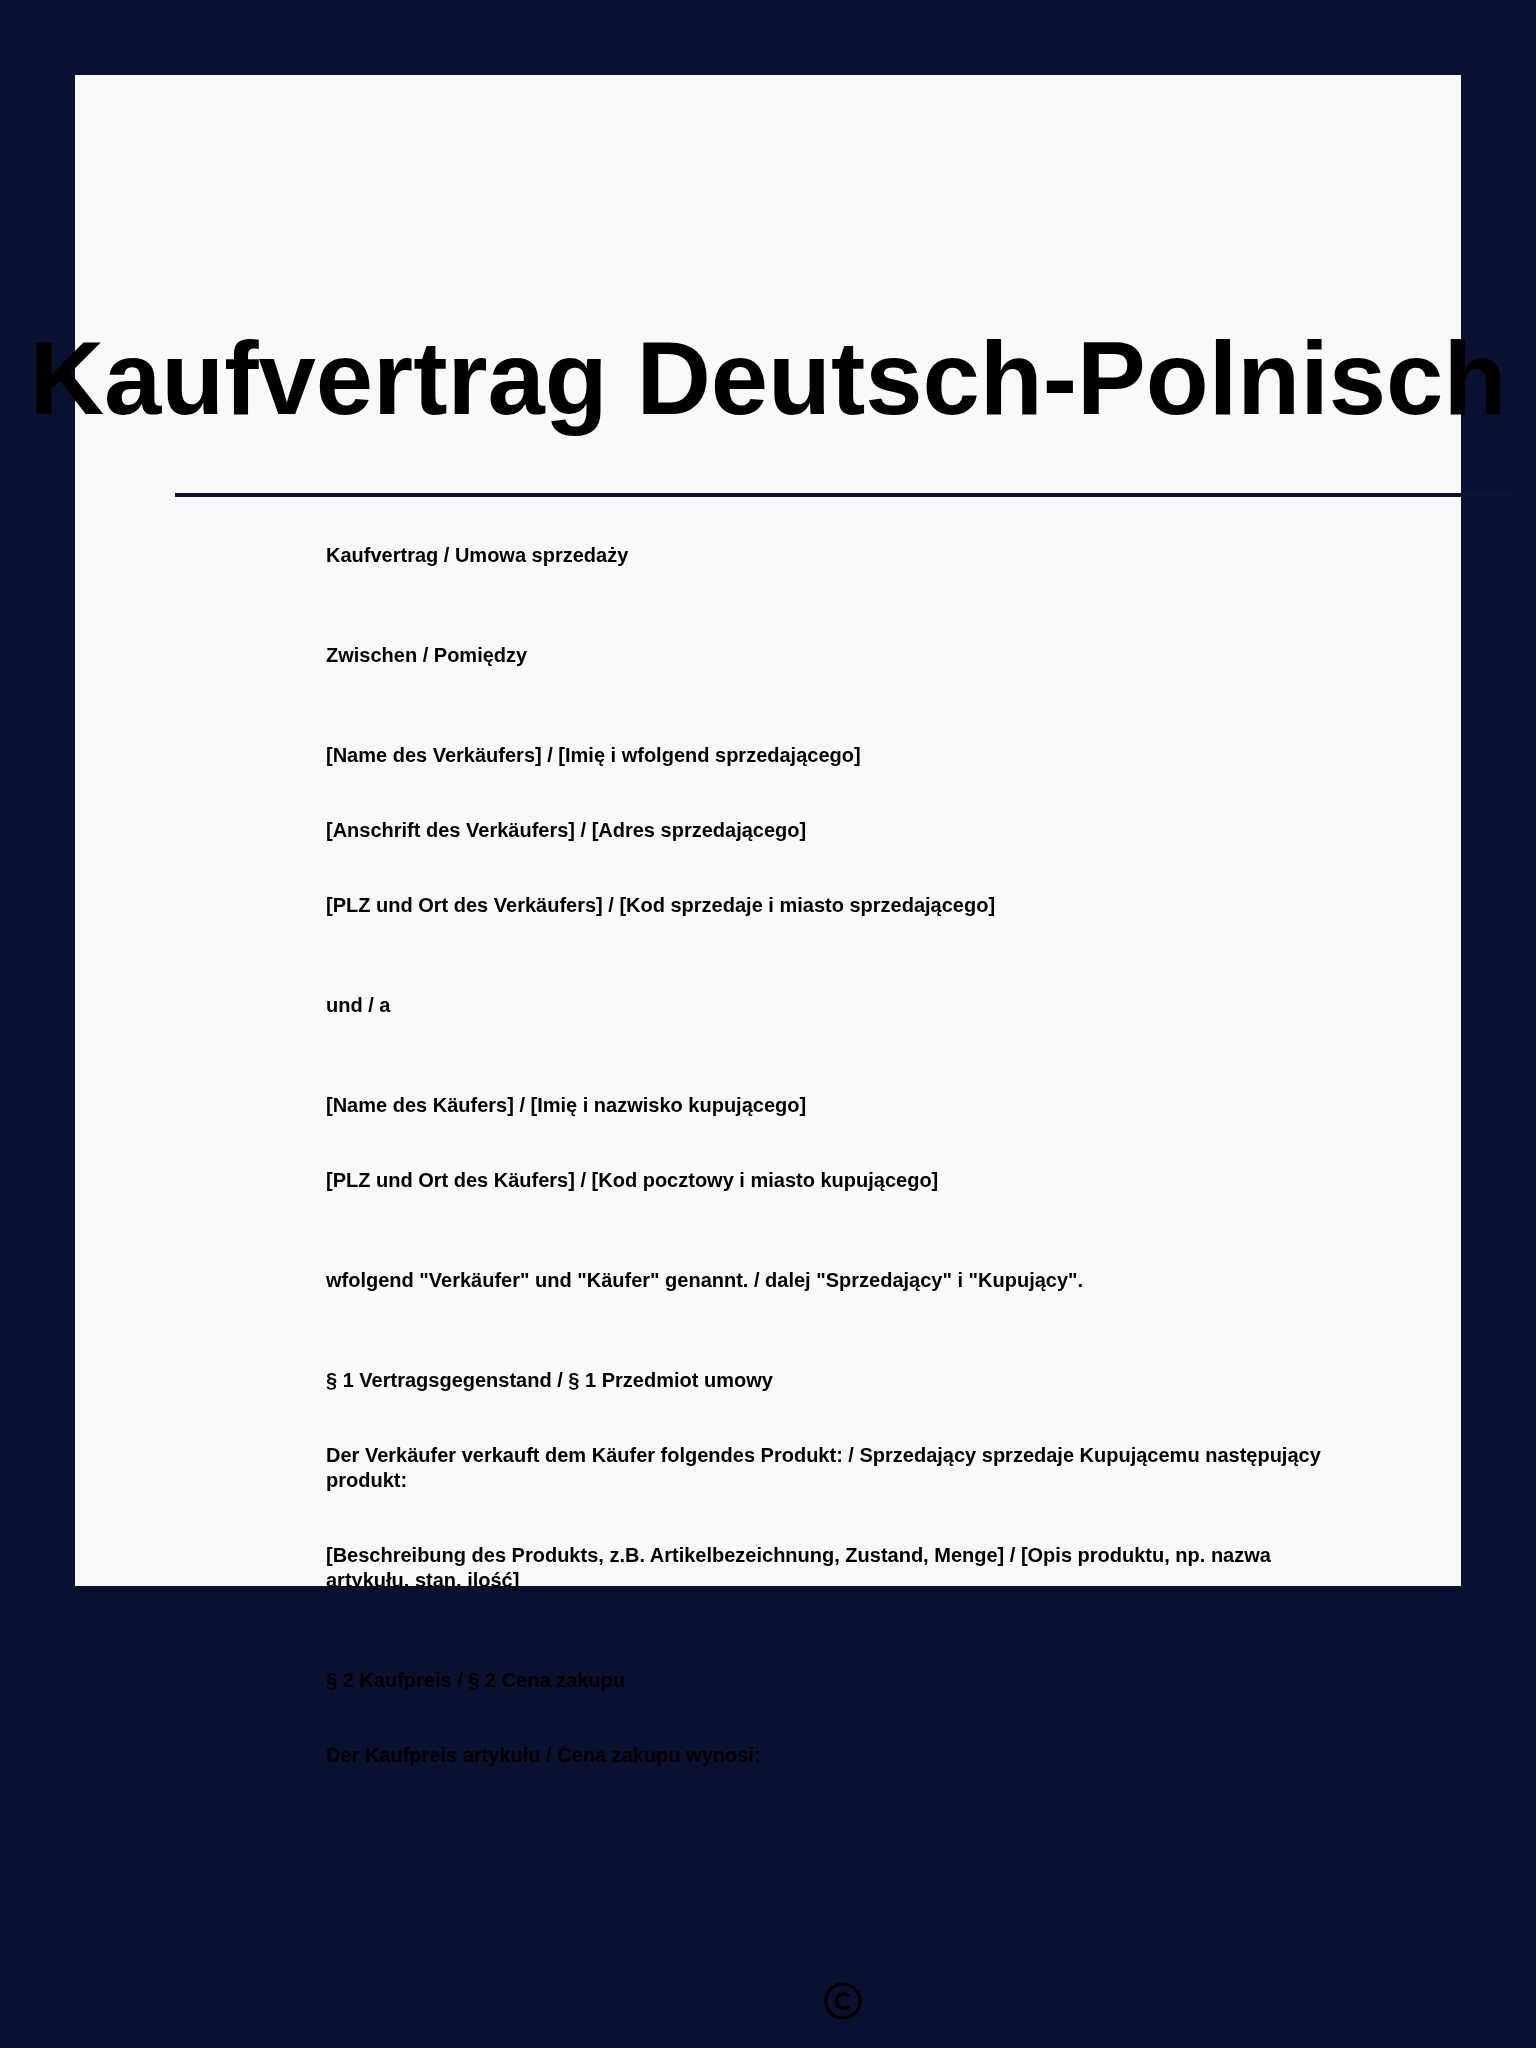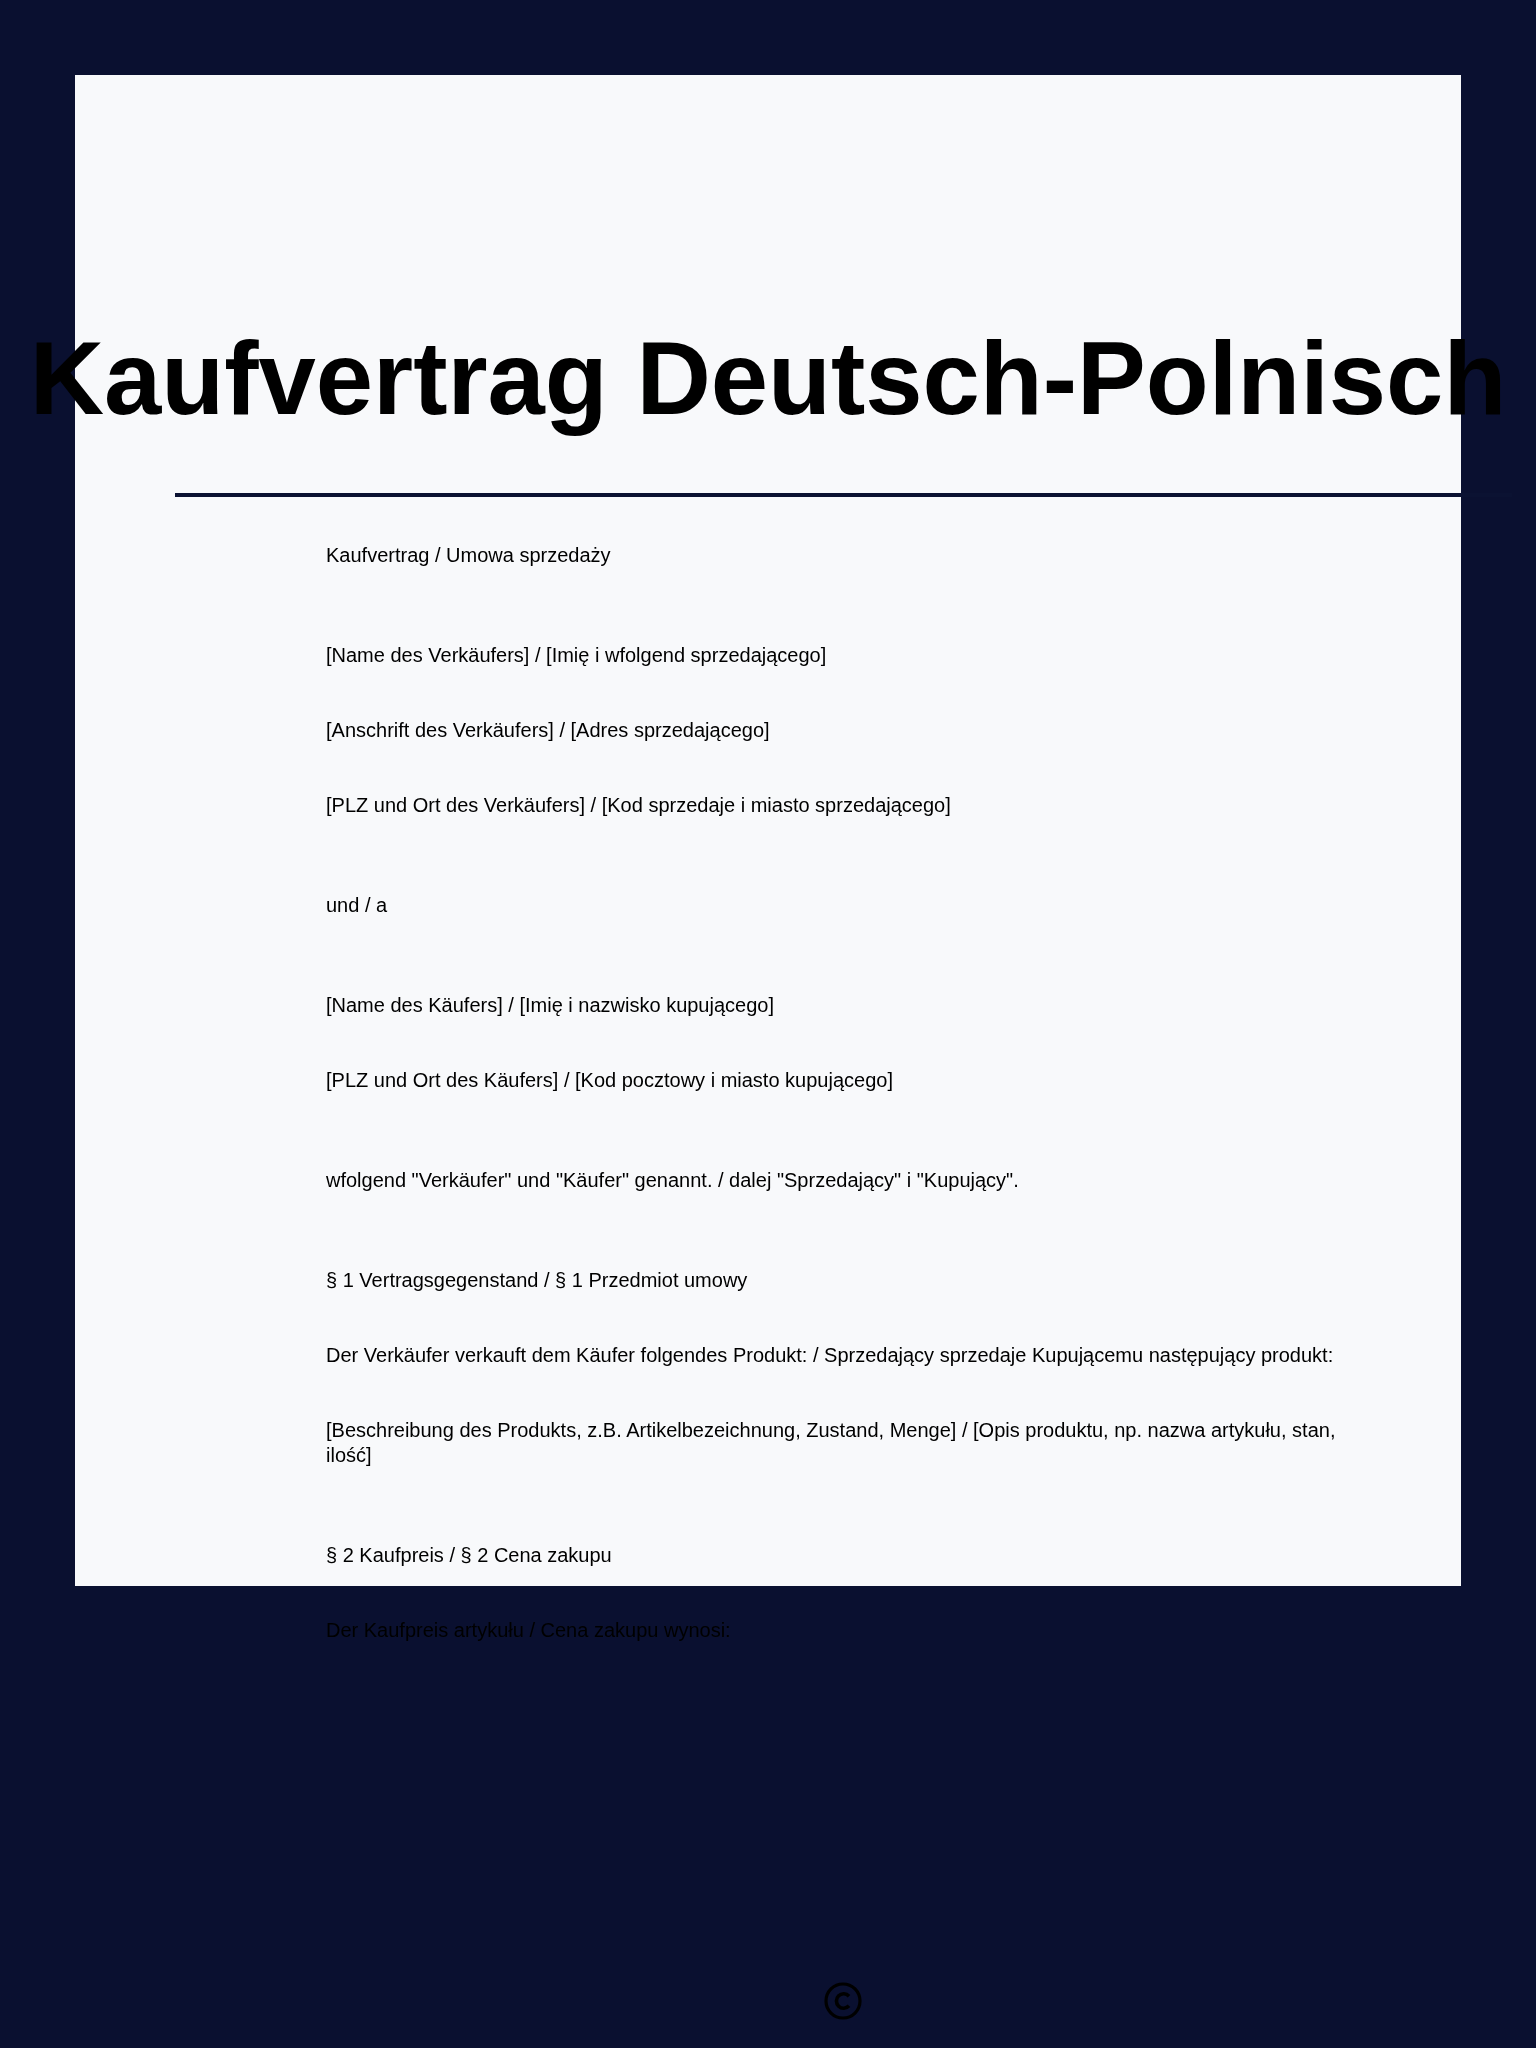--- a/index.html
+++ b/index.html
@@ -47,21 +47,21 @@
     }
     .content {
       position: absolute;
       left: 251px;
       top: 468px;
       width: 1030px;
     }
     .content p {
       margin: 50px 0 0 0;
       font-family: "Liberation Sans", sans-serif;
-      font-weight: normal;
+      font-weight: bold;
       font-size: 20px;
       line-height: 25px;
       color: #000000;
     }
     .content p:first-child { margin-top: 0; }
     .content p.gap { margin-top: 75px; }
     .copyright {
       position: absolute;
       left: 749px;
       top: 1907px;
@@ -71,20 +71,21 @@
   </style>
 </head>
 <body>
 
 <div class="page">
   <h1 class="title">Kaufvertrag Deutsch-Polnisch</h1>
   <div class="rule"></div>
 
   <div class="content">
     <p>Kaufvertrag / Umowa sprzedaży</p>
+    <p class="gap">Zwischen / Pomiędzy</p>
     <p class="gap">[Name des Verkäufers] / [Imię i wfolgend sprzedającego]</p>
     <p>[Anschrift des Verkäufers] / [Adres sprzedającego]</p>
     <p>[PLZ und Ort des Verkäufers] / [Kod sprzedaje i miasto sprzedającego]</p>
     <p class="gap">und / a</p>
     <p class="gap">[Name des Käufers] / [Imię i nazwisko kupującego]</p>
     <p>[PLZ und Ort des Käufers] / [Kod pocztowy i miasto kupującego]</p>
     <p class="gap">wfolgend "Verkäufer" und "Käufer" genannt. / dalej "Sprzedający" i "Kupujący".</p>
     <p class="gap">§ 1 Vertragsgegenstand / § 1 Przedmiot umowy</p>
     <p>Der Verkäufer verkauft dem Käufer folgendes Produkt: / Sprzedający sprzedaje Kupującemu następujący produkt:</p>
     <p>[Beschreibung des Produkts, z.B. Artikelbezeichnung, Zustand, Menge] / [Opis produktu, np. nazwa artykułu, stan, ilość]</p>

